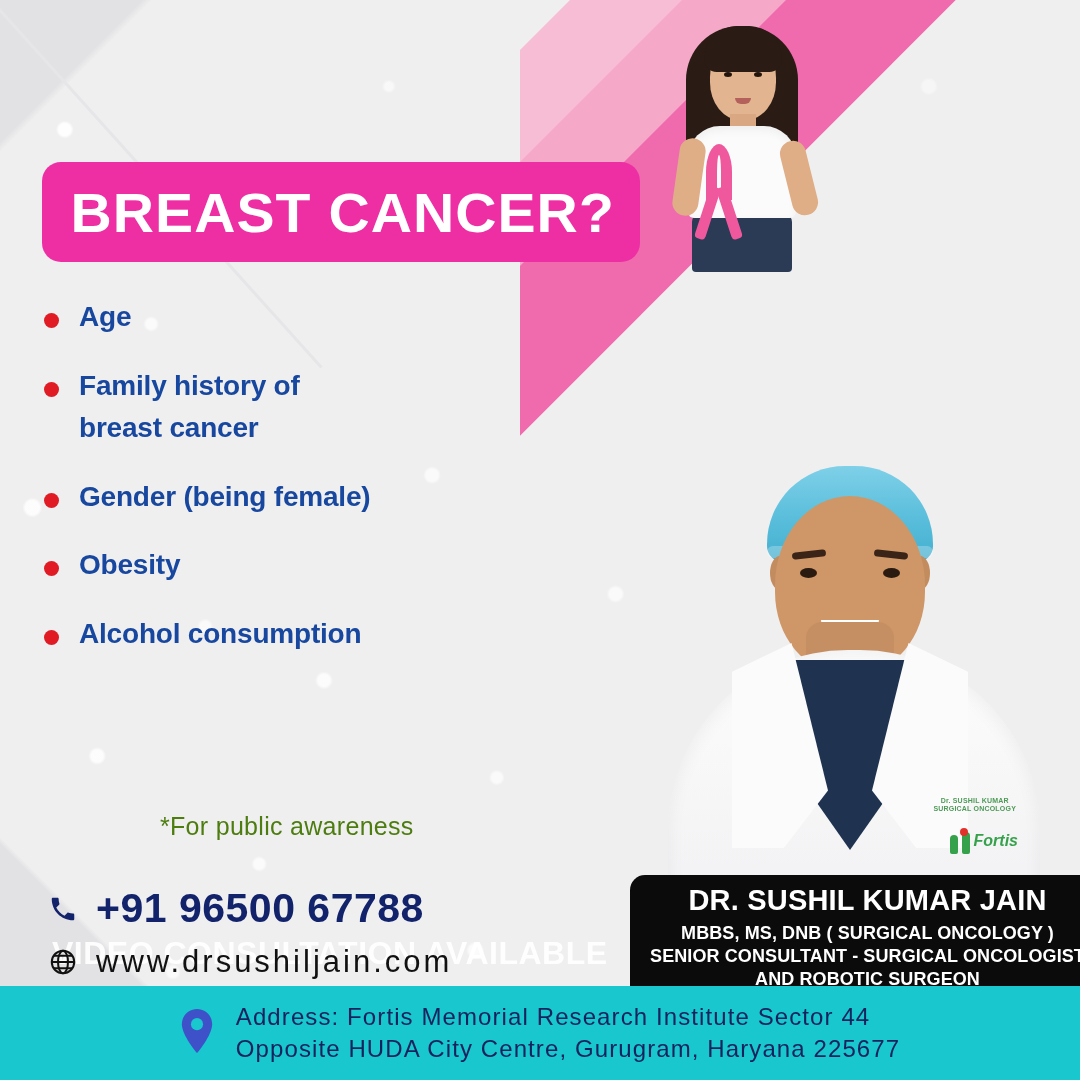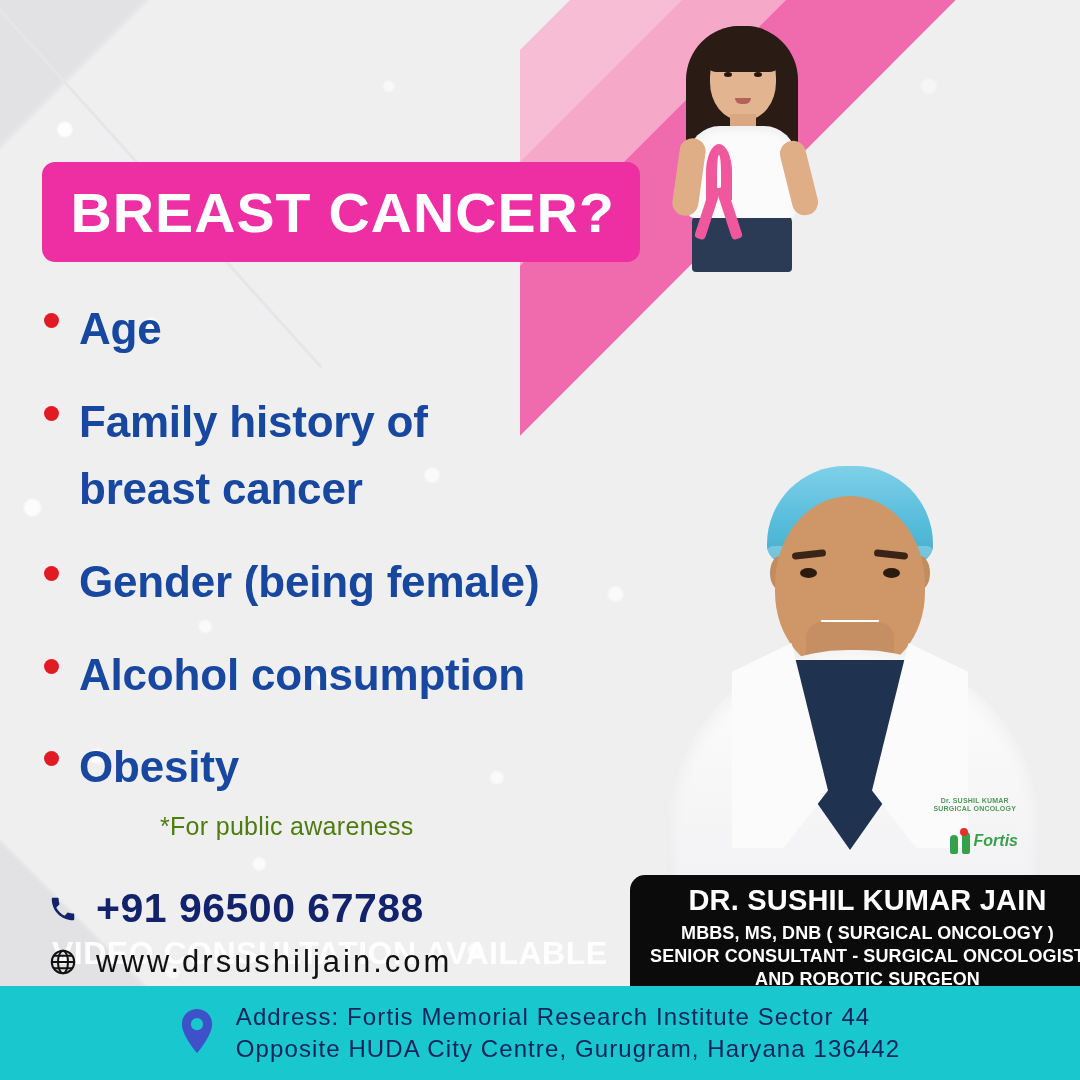--- a/index.html
+++ b/index.html
@@ -75,39 +75,39 @@
 
   
   .headline {
     position:absolute; left:58px; top:96px;
     font-size:41px; font-weight:bold; color:#111;
     letter-spacing:-0.5px; white-space:nowrap;
   }
   .banner {
     position:absolute; left:42px; top:162px;
     width:598px; height:100px;
-    background:#ee2fa4; border-radius:13px;
+    background:#ee2fa4; border-radius:19px;
     display:flex; align-items:center;
   }
   .banner-text {
     color:#fff; font-size:56px; font-weight:bold;
     letter-spacing:1px; padding-left:28px;
     font-family:"Liberation Sans Narrow","Liberation Sans",sans-serif;
     transform:scaleX(1.02); transform-origin:left center;
   }
 
   
   .bullets { position:absolute; left:44px; top:296px; width:540px; }
   .bullet-row { display:flex; align-items:flex-start; margin-bottom:26px; }
   .dot {
     width:15px; height:15px; border-radius:50%;
     background:#e01b24; margin-top:17px; margin-right:20px; flex:none;
   }
   .bullet-text {
-    font-size:44px; font-weight:bold; color:#17479e;
+    font-size:28px; font-weight:bold; color:#17479e;
     line-height:1.52; letter-spacing:-0.2px;
   }
 
   
   .note {
     position:absolute; left:160px; top:812px;
     font-size:25px; color:#4d7c0f; letter-spacing:.3px;
   }
 
   
@@ -322,25 +322,25 @@
       <div class="dot"></div>
       <div class="bullet-text" style="white-space:pre-line">Family history of
 breast cancer</div>
     </div>
     <div class="bullet-row">
       <div class="dot"></div>
       <div class="bullet-text">Gender (being female)</div>
     </div>
     <div class="bullet-row">
       <div class="dot"></div>
-      <div class="bullet-text">Alcohol consumption</div>
+      <div class="bullet-text">Obesity</div>
     </div>
     <div class="bullet-row">
       <div class="dot"></div>
-      <div class="bullet-text">Obesity</div>
+      <div class="bullet-text">Alcohol consumption</div>
     </div>
   </div>
 
   <div class="note">*For public awareness</div>
 
   <div class="watermark">VIDEO CONSULTATION AVAILABLE</div>
 
   <div class="contact">
     <div class="contact-row">
       <div class="c-icon">
@@ -401,18 +401,18 @@
   <div class="addressbar">
     <div class="addr-inner">
       <div>
         <svg width="34" height="44" viewBox="0 0 24 32" fill="#3f51c8">
           <path d="M12 0C5.9 0 1 4.9 1 11c0 8.2 11 21 11 21s11-12.8 11-21c0-6.1-4.9-11-11-11z"></path>
           <circle cx="12" cy="11" r="4.4" fill="#18c8ce"></circle>
         </svg>
       </div>
       <div>
         <div class="addr-text">Address: Fortis Memorial Research Institute Sector 44</div>
-        <div class="addr-text">Opposite HUDA City Centre, Gurugram, Haryana 136442</div>
+        <div class="addr-text">Opposite HUDA City Centre, Gurugram, Haryana 225677</div>
       </div>
     </div>
   </div>
 
 </div>
 
 </body></html>

